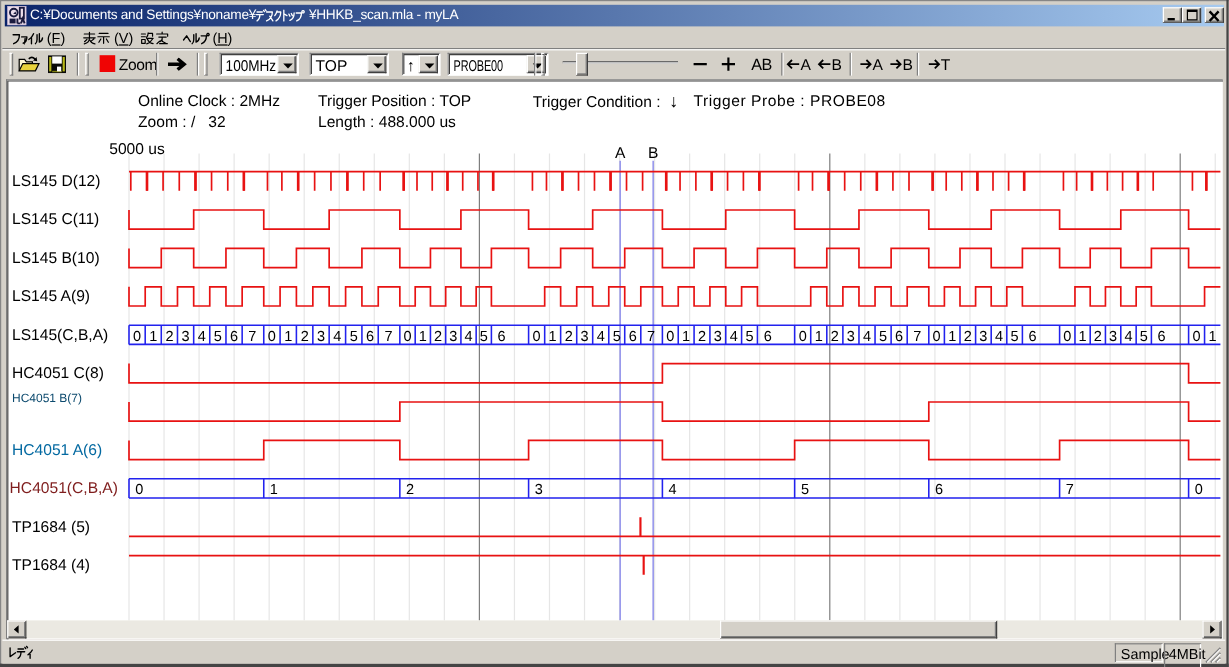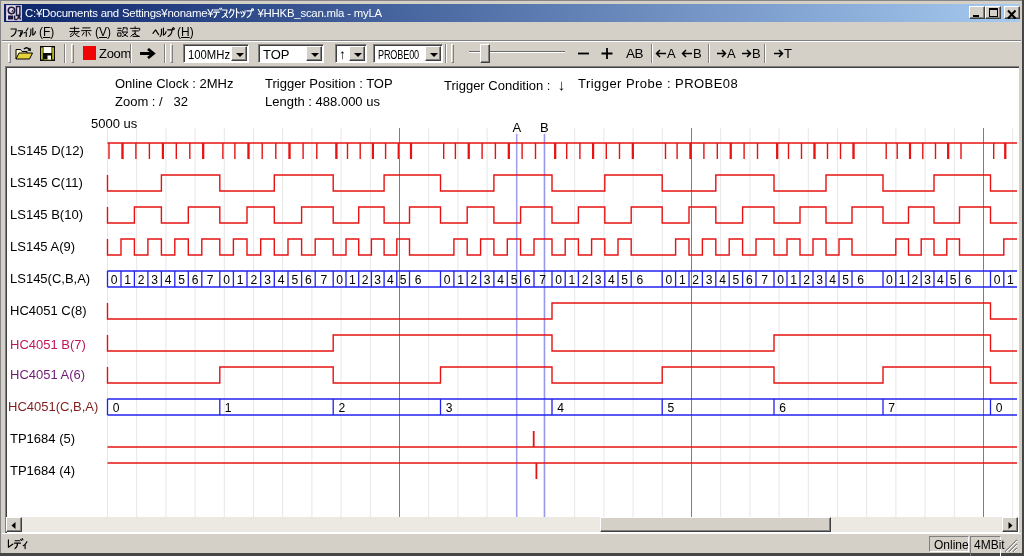--- a/index.html
+++ b/index.html
@@ -146,21 +146,21 @@
     <span class="cbtn"></span>
   </div>
 <div class="combo" style="left:258px;width:66px">
     <span class="txt">TOP</span>
     <span class="cbtn"></span>
   </div>
 <div class="combo" style="left:335px;width:32px">
     <span class="txt" style="font-size:13.5px;top:1.5px;left:3px">↑</span>
     <span class="cbtn"></span>
   </div>
-<div class="combo" style="left:373px;width:70px">
+<div class="combo" style="left:373px;width:84px">
     <span class="txt" style="transform:scaleX(0.7);letter-spacing:-0.2px">PROBE00</span>
     <span class="cbtn"></span>
   </div>
 <div class="groove" style="left:445px"></div>
 <div class="grip" style="left:451px"></div>
 <div class="abs" style="left:469px;top:51px;width:96px;height:2px;border-top:1px solid #6a6a6a;border-bottom:1px solid #fff;background:#555"></div>
 <div class="abs raised" style="left:480px;top:43.5px;width:10px;height:19px"></div>
 <svg class="abs" style="left:576px;top:44px" width="216" height="19" viewBox="0 0 216 19" font-family="Liberation Sans">
 <path d="M2,9.5 H13" stroke="#000" stroke-width="1.8"></path>
 <path d="M31,4 V15 M25.5,9.5 H36.5" stroke="#000" stroke-width="1.8"></path>
@@ -190,22 +190,22 @@
 <div class="abs" style="left:578px;top:75.5px;font-size:13px;letter-spacing:0.45px">Trigger Probe : PROBE08</div>
 <div class="abs" style="left:115px;top:93.5px;font-size:13px;white-space:pre">Zoom : /   32</div>
 <div class="abs" style="left:265px;top:93.5px;font-size:13px">Length : 488.000 us</div>
 <div class="abs" style="left:91px;top:116px;font-size:13px">5000 us</div>
 <div style="position:absolute;left:10px;top:143.2px;font-size:13px;color:#000">LS145 D(12)</div>
 <div style="position:absolute;left:10px;top:175.2px;font-size:13px;color:#000">LS145 C(11)</div>
 <div style="position:absolute;left:10px;top:207.2px;font-size:13px;color:#000">LS145 B(10)</div>
 <div style="position:absolute;left:10px;top:239.2px;font-size:13px;color:#000">LS145 A(9)</div>
 <div style="position:absolute;left:10px;top:271.2px;font-size:13px;color:#000">LS145(C,B,A)</div>
 <div style="position:absolute;left:10px;top:303.2px;font-size:13px;color:#000">HC4051 C(8)</div>
-<div style="position:absolute;left:10px;top:337px;font-size:13px;color:#be185d">HC4051 B(7)</div>
-<div style="position:absolute;left:10px;top:367.2px;font-size:13px;color:#701a75">HC4051 A(6)</div>
+<div style="position:absolute;left:10px;top:327px;font-size:10px;color:#0c4a6e">HC4051 B(7)</div>
+<div style="position:absolute;left:10px;top:367.2px;font-size:13px;color:#0369a1">HC4051 A(6)</div>
 <div style="position:absolute;left:8px;top:399.2px;font-size:13px;color:#7f1d1d">HC4051(C,B,A)</div>
 <div style="position:absolute;left:10px;top:431.2px;font-size:13px;color:#000">TP1684 (5)</div>
 <div style="position:absolute;left:10px;top:463.2px;font-size:13px;color:#000">TP1684 (4)</div>
 <svg class="abs" style="left:0;top:0" width="1024" height="556" viewBox="0 0 1024 556">
     <path d="M107.5,128 V517 M136.7,128 V517 M165.9,128 V517 M195.1,128 V517 M224.3,128 V517 M253.5,128 V517 M282.7,128 V517 M311.9,128 V517 M341.1,128 V517 M370.3,128 V517 M428.7,128 V517 M457.9,128 V517 M487.1,128 V517 M516.3,128 V517 M545.5,128 V517 M574.7,128 V517 M603.9,128 V517 M633.1,128 V517 M662.3,128 V517 M720.7,128 V517 M749.9,128 V517 M779.1,128 V517 M808.3,128 V517 M837.5,128 V517 M866.7,128 V517 M895.9,128 V517 M925.1,128 V517 M954.3,128 V517 M1012.7,128 V517" stroke="#e6e6e6" stroke-width="1" fill="none"></path>
     <path d="M399.5,128 V517 M691.5,128 V517 M983.5,128 V517" stroke="#7e7e7e" stroke-width="1" fill="none"></path>
     <path d="M516.8,134 V517 M544.3,134 V517" stroke="#8c8cea" stroke-width="1.2" fill="none"></path>
     <text x="516.8" y="132" font-size="13" fill="#000" text-anchor="middle">A</text>
     <text x="544.3" y="132" font-size="13" fill="#000" text-anchor="middle">B</text>
     <path d="M107.5,143 H1017" stroke="#e81212" stroke-width="1.3" fill="none"></path>
@@ -310,17 +310,17 @@
       <g transform="translate(0.5,1.5) scale(0.917)">
         <path d="M1,1.5 V9.5 L6,6" fill="none" stroke="#000" stroke-width="1.25" stroke-linecap="round" stroke-linejoin="round"></path>
       </g>
       <g transform="translate(7.3,1.5) scale(0.917)">
         <path d="M0.8,2.5 H5.8 M0.2,5 H6.8 M3.5,5 C3.5,8 2.8,9.8 0.8,11 M7,1 L7.8,2.2 M8.6,0.2 L9.4,1.4" fill="none" stroke="#000" stroke-width="1.25" stroke-linecap="round" stroke-linejoin="round"></path>
       </g>
       <g transform="translate(15.8,1.5) scale(0.917)">
         <path d="M4.5,3.5 C3.5,5.5 2,7 0.5,7.8 M2.5,6 V11" fill="none" stroke="#000" stroke-width="1.25" stroke-linecap="round" stroke-linejoin="round"></path>
       </g>
     </svg></div>
-<div class="panel" style="left:929px;top:536px;width:40px;height:16px;padding:0.5px 0 0 4px">Online</div>
+<div class="panel" style="left:929px;top:536px;width:40px;height:16px;padding:0.5px 0 0 4px">Sample</div>
 <div class="panel" style="left:970px;top:536px;width:31px;height:28px;padding:0.5px 0 0 3px">4MBit</div>
 <svg class="abs" style="left:1004px;top:539px" width="14" height="14" viewBox="0 0 14 14">
     <path d="M13,1 L1,13 M13,5 L5,13 M13,9 L9,13" stroke="#808080" stroke-width="1.5"></path>
     <path d="M13,2 L2,13 M13,6 L6,13 M13,10 L10,13" stroke="#fff" stroke-width="1"></path>
   </svg>
 </body></html>

